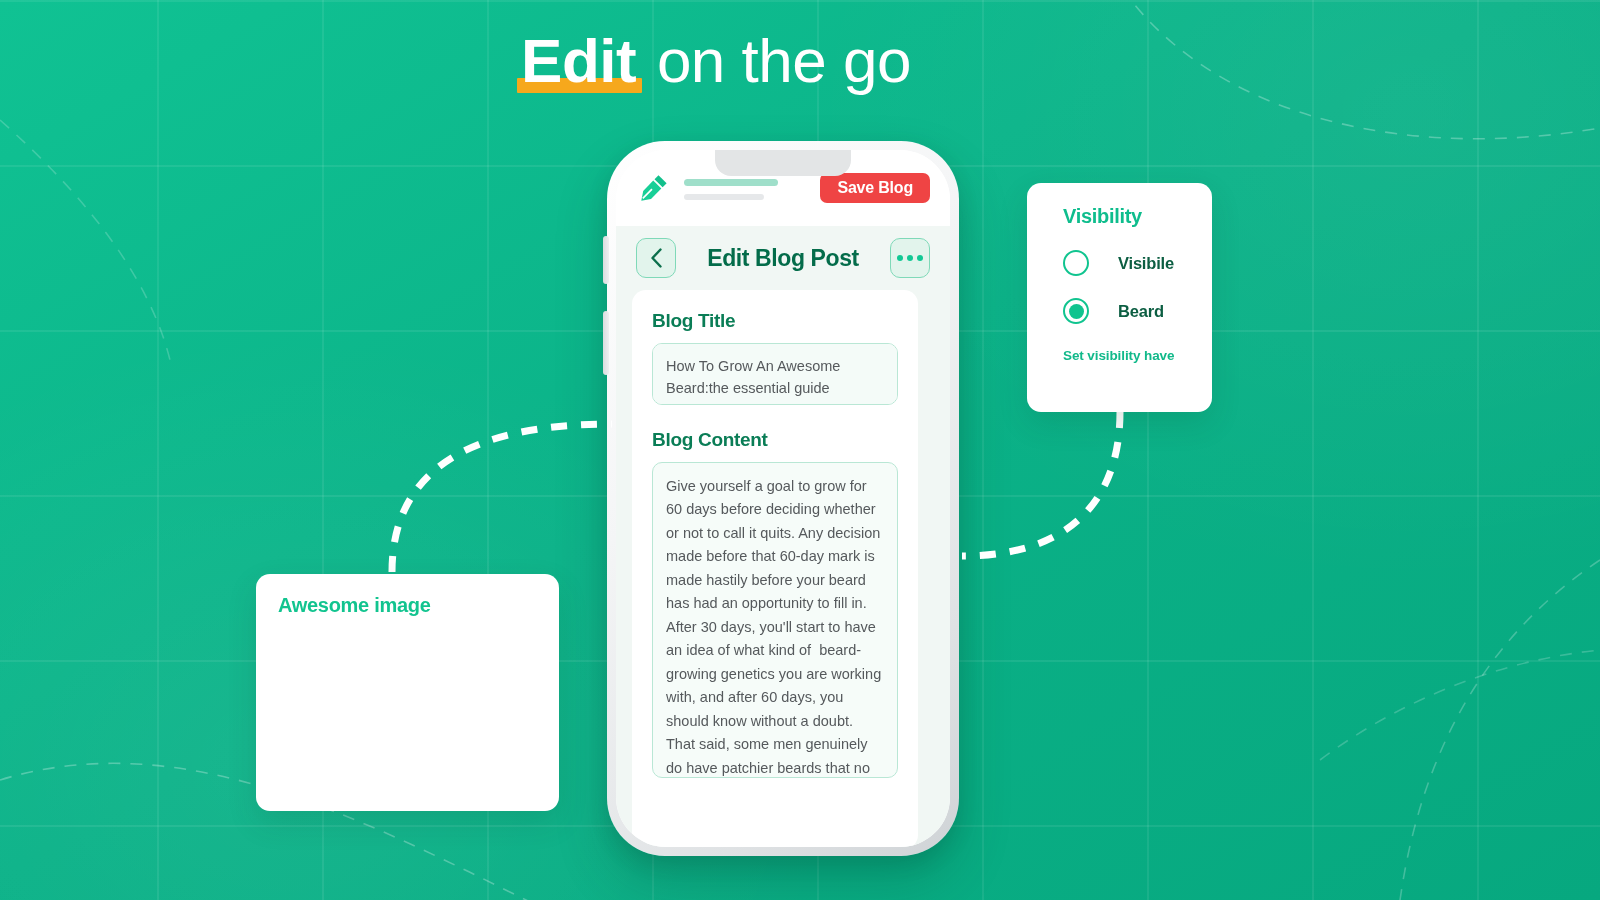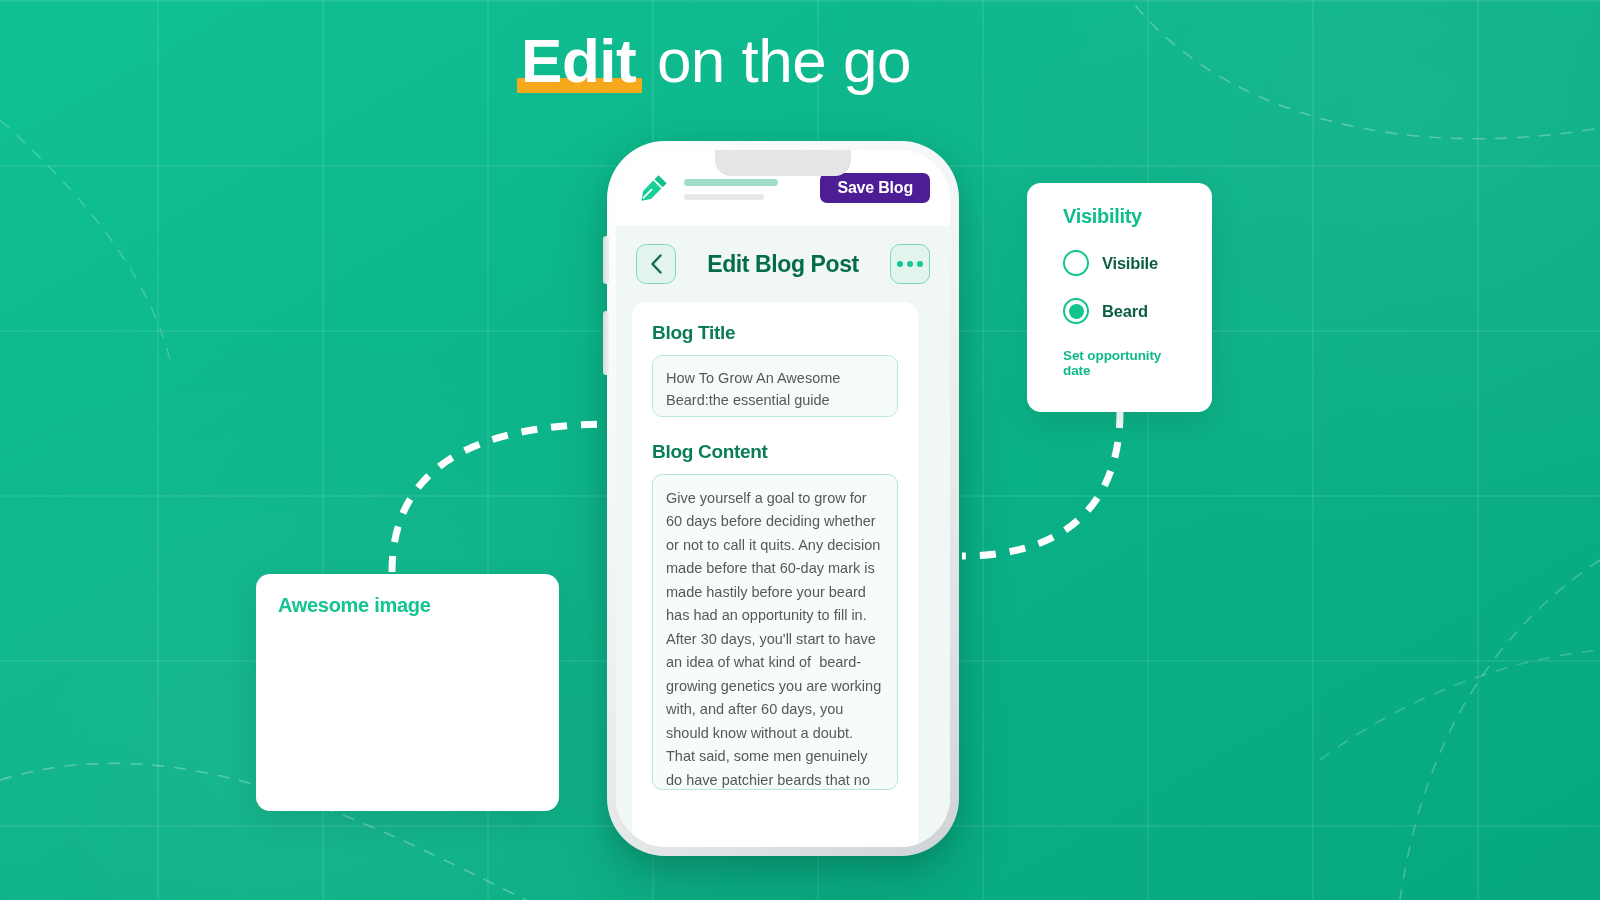--- a/index.html
+++ b/index.html
@@ -77,28 +77,28 @@
   
   #app-header {
     position:relative; height:76px; background:#ffffff;
     display:flex; align-items:center; padding:0 20px 0 22px; gap:14px;
   }
   #pen-icon { width:32px; height:32px; flex:0 0 auto; }
   #header-bars { flex:1 1 auto; display:flex; flex-direction:column; gap:8px; padding-top:2px; }
   .hbar1 { height:7px; width:94px; border-radius:4px; background:#9fdfca; }
   .hbar2 { height:6px; width:80px; border-radius:4px; background:#e6e8ea; }
   #save-blog-button {
-    flex:0 0 auto; background:#4c1d95; color:#fff;
+    flex:0 0 auto; background:#ef4444; color:#fff;
     font-size:16px; font-weight:bold; border:none; cursor:pointer;
     padding:6px 17px; border-radius:7px; letter-spacing:-0.2px;
   }
 
   
   #app-nav {
-    height:76px; background:#f1f7f4;
+    height:64px; background:#f1f7f4;
     display:flex; align-items:center; justify-content:space-between;
     padding:0 20px;
   }
   .nav-sq {
     width:40px; height:40px; border-radius:10px;
     background:#e2f4ec; border:1.6px solid #7fd9b8;
     display:flex; align-items:center; justify-content:center;
     cursor:pointer; flex:0 0 auto;
   }
   #nav-title {
@@ -133,21 +133,21 @@
     color:#55595c; height:316px; outline:none; overflow:hidden;
   }
 
   
   .float-card {
     position:absolute; background:#ffffff; border-radius:14px; z-index:7;
     box-shadow: 0 12px 30px rgba(0,60,40,0.13);
   }
   #visibility-card { left:1027px; top:183px; width:185px; height:229px; padding:22px 36px; }
   #visibility-title { font-size:20px; font-weight:bold; color:#0fbd8d; letter-spacing:-0.3px; }
-  .radio-row { display:flex; align-items:center; gap:13px; margin-top:22px; cursor:pointer; }
+  .radio-row { display:flex; align-items:center; gap:29px; margin-top:22px; cursor:pointer; }
   .radio-dot {
     width:26px; height:26px; border-radius:50%;
     border:2.6px solid #10c48f; background:#fff; flex:0 0 auto;
     display:flex; align-items:center; justify-content:center;
   }
   .radio-dot.on::after {
     content:""; width:15px; height:15px; border-radius:50%; background:#10c48f; display:block;
   }
   .radio-label { font-size:16.5px; font-weight:bold; color:#0c5e42; letter-spacing:-0.2px; }
   #set-visibility-date {
@@ -264,18 +264,18 @@
   <div class="radio-row">
     <span class="radio-dot"></span>
     <span class="radio-label">Visibile</span>
   </div>
 
   <div class="radio-row">
     <span class="radio-dot on"></span>
     <span class="radio-label">Beard</span>
   </div>
 
-  <div id="set-visibility-date">Set opportunity date</div>
+  <div id="set-visibility-date">Set visibility have</div>
 </div>
 
 <div class="float-card" id="featured-card">
   <div id="featured-title">Awesome image</div>
 </div>
 
 </body></html>

